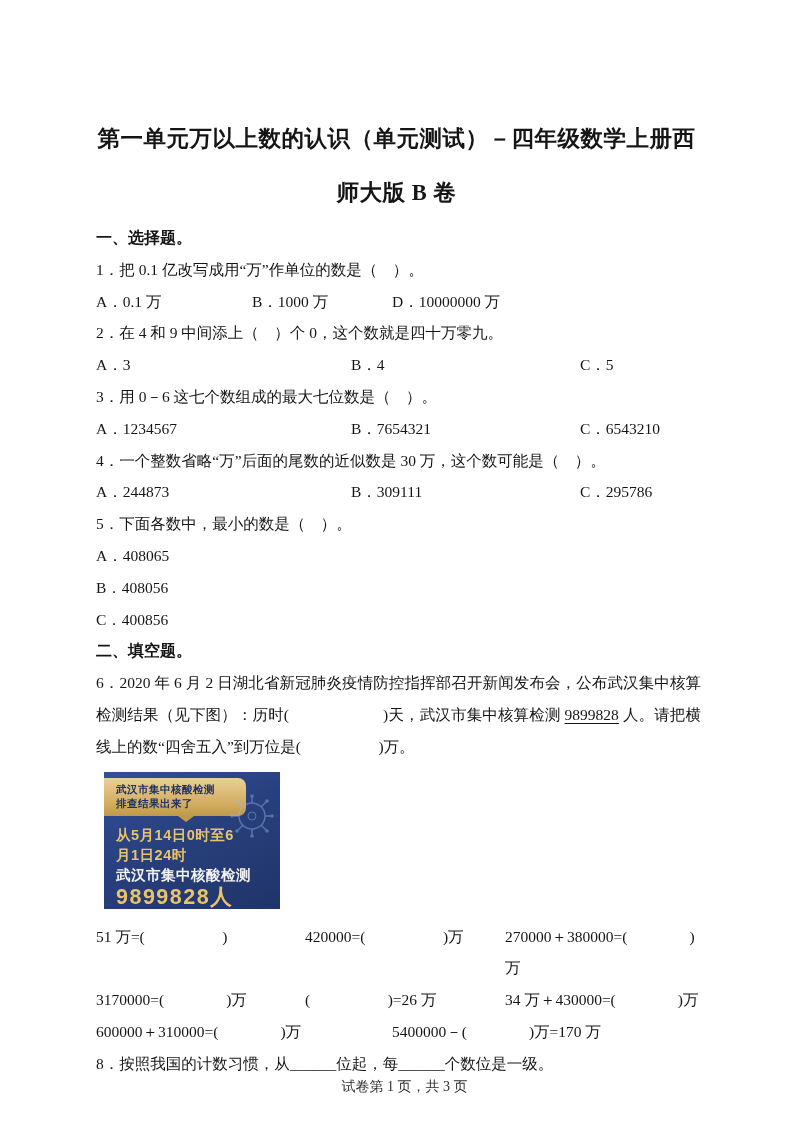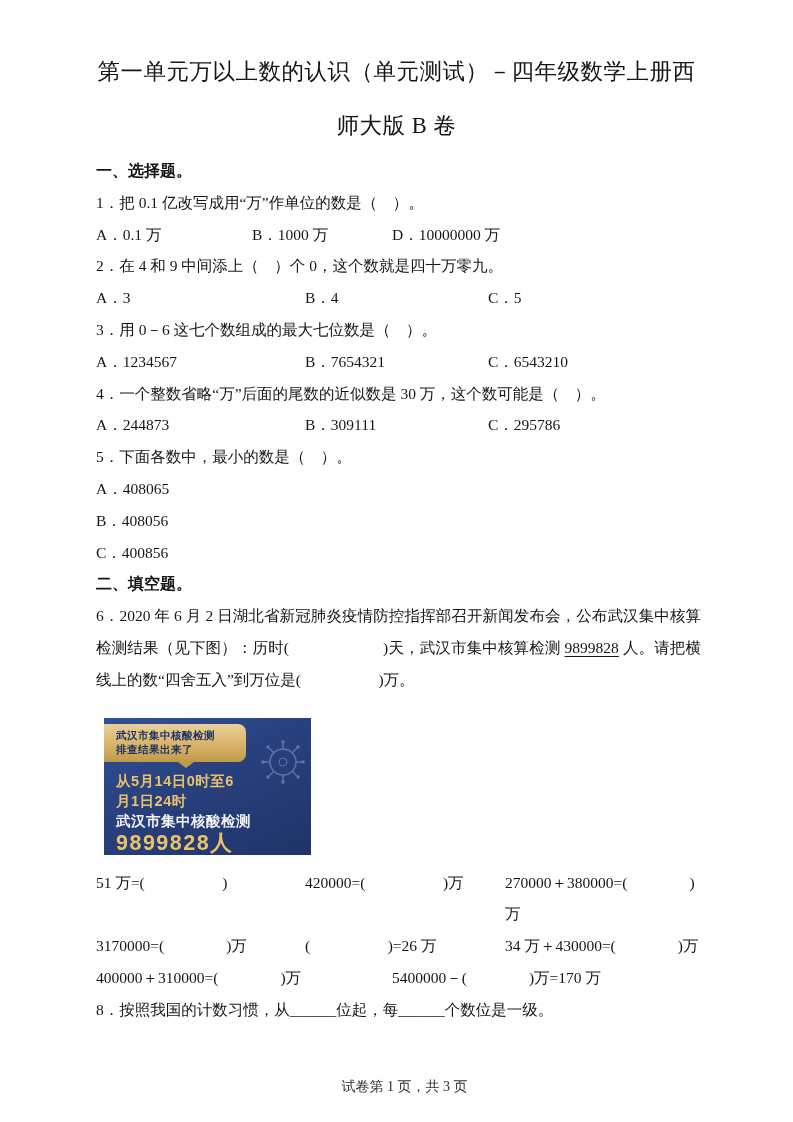--- a/index.html
+++ b/index.html
@@ -6,48 +6,48 @@
   .page{
     position:relative;
     width:793px;height:1122px;
     background:#ffffff;
     color:#151515;
     font-family:"Liberation Serif","DejaVu Serif",serif;
     overflow:hidden;
   }
   .title{
     margin:0 86px;
-    padding-top:45px;
+    padding-top:112px;
     text-align:center;
     font-size:22.5px;
-    font-weight:400;
+    font-weight:700;
     line-height:54px;
   }
   .title .tline{display:block;letter-spacing:0.5px;}
   .content{
     margin:2px 96px 0 96px;
     width:605px;
     font-size:15.5px;
     line-height:31.8px;
   }
   .content p{margin:0;}
   .sec{font-weight:700;font-size:16px;}
   .opts4{display:grid;grid-template-columns:156px 140px 141px auto;}
-  .opts3{display:grid;grid-template-columns:209px 183px auto;}
+  .opts3{display:grid;grid-template-columns:209px 183px auto;gap:46px;}
   .q6para{text-align:justify;}
   .ul{text-decoration:underline;text-underline-offset:3px;}
   .calc-row1{display:grid;grid-template-columns:209px 200px auto;}
   .calc-row3{display:grid;grid-template-columns:296px auto;}
   .q8line{margin-top:5px;}
 
   
   .info{
     position:relative;
-    width:207px;height:137px;
-    margin:22px 0 12px 8px;
+    width:176px;height:137px;
+    margin:9px 0 12px 8px;
     background:linear-gradient(155deg,#31509a 0%,#28407e 45%,#1f3468 100%);
     overflow:hidden;
     font-family:"Liberation Sans","DejaVu Sans",sans-serif;
   }
   .ribbon{
     position:absolute;top:6px;left:0;
     width:124px;
     padding:4px 6px 6px 12px;
     background:linear-gradient(180deg,#e9d097 0%,#d2ab5e 70%,#c09a4b 100%);
     color:#1d3163;
@@ -164,21 +164,21 @@
       <span>51 万=(　　　　　)</span>
       <span>420000=(　　　　　)万</span>
       <span>270000＋380000=(　　　　)万</span>
     </div>
     <div class="calc-row1">
       <span>3170000=(　　　　)万</span>
       <span>(　　　　　)=26 万</span>
       <span>34 万＋430000=(　　　　)万</span>
     </div>
     <div class="calc-row3">
-      <span>400000＋310000=(　　　　)万</span>
+      <span>600000＋310000=(　　　　)万</span>
       <span>5400000－(　　　　)万=170 万</span>
     </div>
 
     <p class="q8line">8．按照我国的计数习惯，从______位起，每______个数位是一级。</p>
 
   </div>
 
   <div class="footer">试卷第 1 页，共 3 页</div>
 
 </div>

